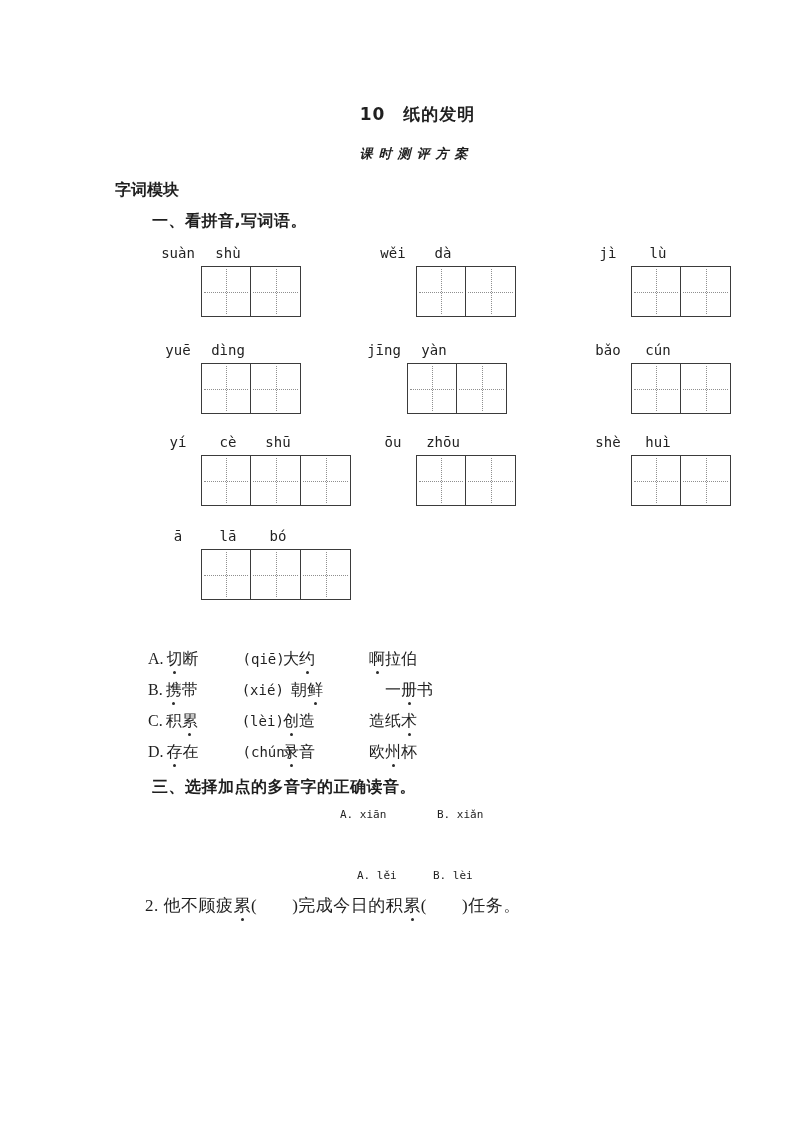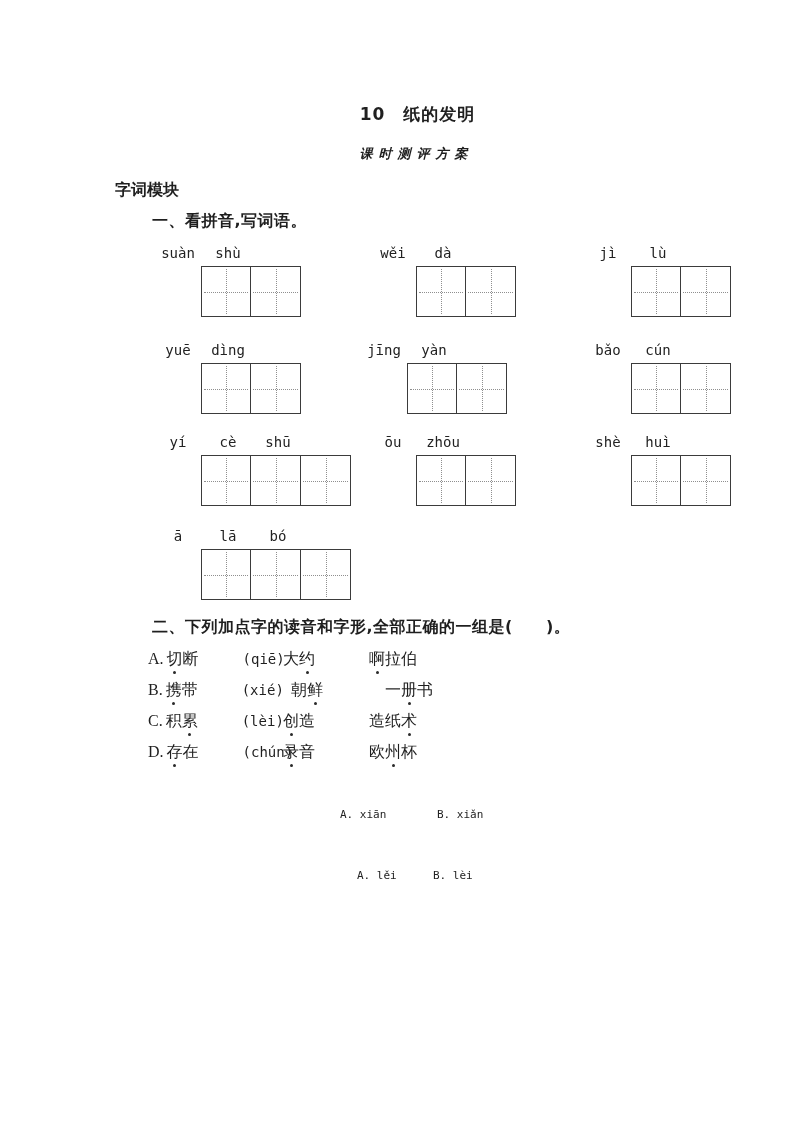--- a/index.html
+++ b/index.html
@@ -192,21 +192,20 @@
           <span class="pinyin-syllable">bó</span>
         </div>
         <div class="cells">
           <span class="cell"></span>
           <span class="cell"></span>
           <span class="cell"></span>
         </div>
       </div>
     </div>
 
-  <div class="h ex2-h">二、下列加点字的读音和字形,全部正确的一组是(　　)。</div>
   <div id="ex2-options">
       <div class="option-row" style="top: 649px;">
         <span class="opt-c1"><span class="opt-label">A.</span><span class="d">切</span><span>断</span><span class="py">(qiē)</span></span>
         <span class="opt-c2"><span>大</span><span class="d">约</span></span>
         <span class="opt-c3"><span class="d">啊</span><span>拉伯</span></span>
       </div>
       <div class="option-row" style="top: 680px; gap: 8px;">
         <span class="opt-c1"><span class="opt-label">B.</span><span class="d">携</span><span>带</span><span class="py">(xié)</span></span>
         <span class="opt-c2"><span>朝</span><span class="d">鲜</span></span>
         <span class="opt-c3"><span>一</span><span class="d">册</span><span>书</span></span>
@@ -216,17 +215,19 @@
         <span class="opt-c2"><span class="d">创</span><span>造</span></span>
         <span class="opt-c3"><span>造纸</span><span class="d">术</span></span>
       </div>
       <div class="option-row" style="top: 742px;">
         <span class="opt-c1"><span class="opt-label">D.</span><span class="d">存</span><span>在</span><span class="py">(chún)</span></span>
         <span class="opt-c2"><span class="d">录</span><span>音</span></span>
         <span class="opt-c3"><span>欧</span><span class="d">州</span><span>杯</span></span>
       </div>
     </div>
 
+  <div class="h ex3-h">三、选择加点的多音字的正确读音。</div>
   <span class="choice q1a">A. xiān</span>
   <span class="choice q1b">B. xiǎn</span>
   <span class="choice q2a">A. lěi</span>
   <span class="choice q2b">B. lèi</span>
+  <div id="q2-sentence" class="sentence s2"><span>2. 他不顾疲</span><span class="d">累</span><span>(　　)完成今日的积</span><span class="d">累</span><span>(　　)任务。</span></div>
 </div>
 
 </body></html>

